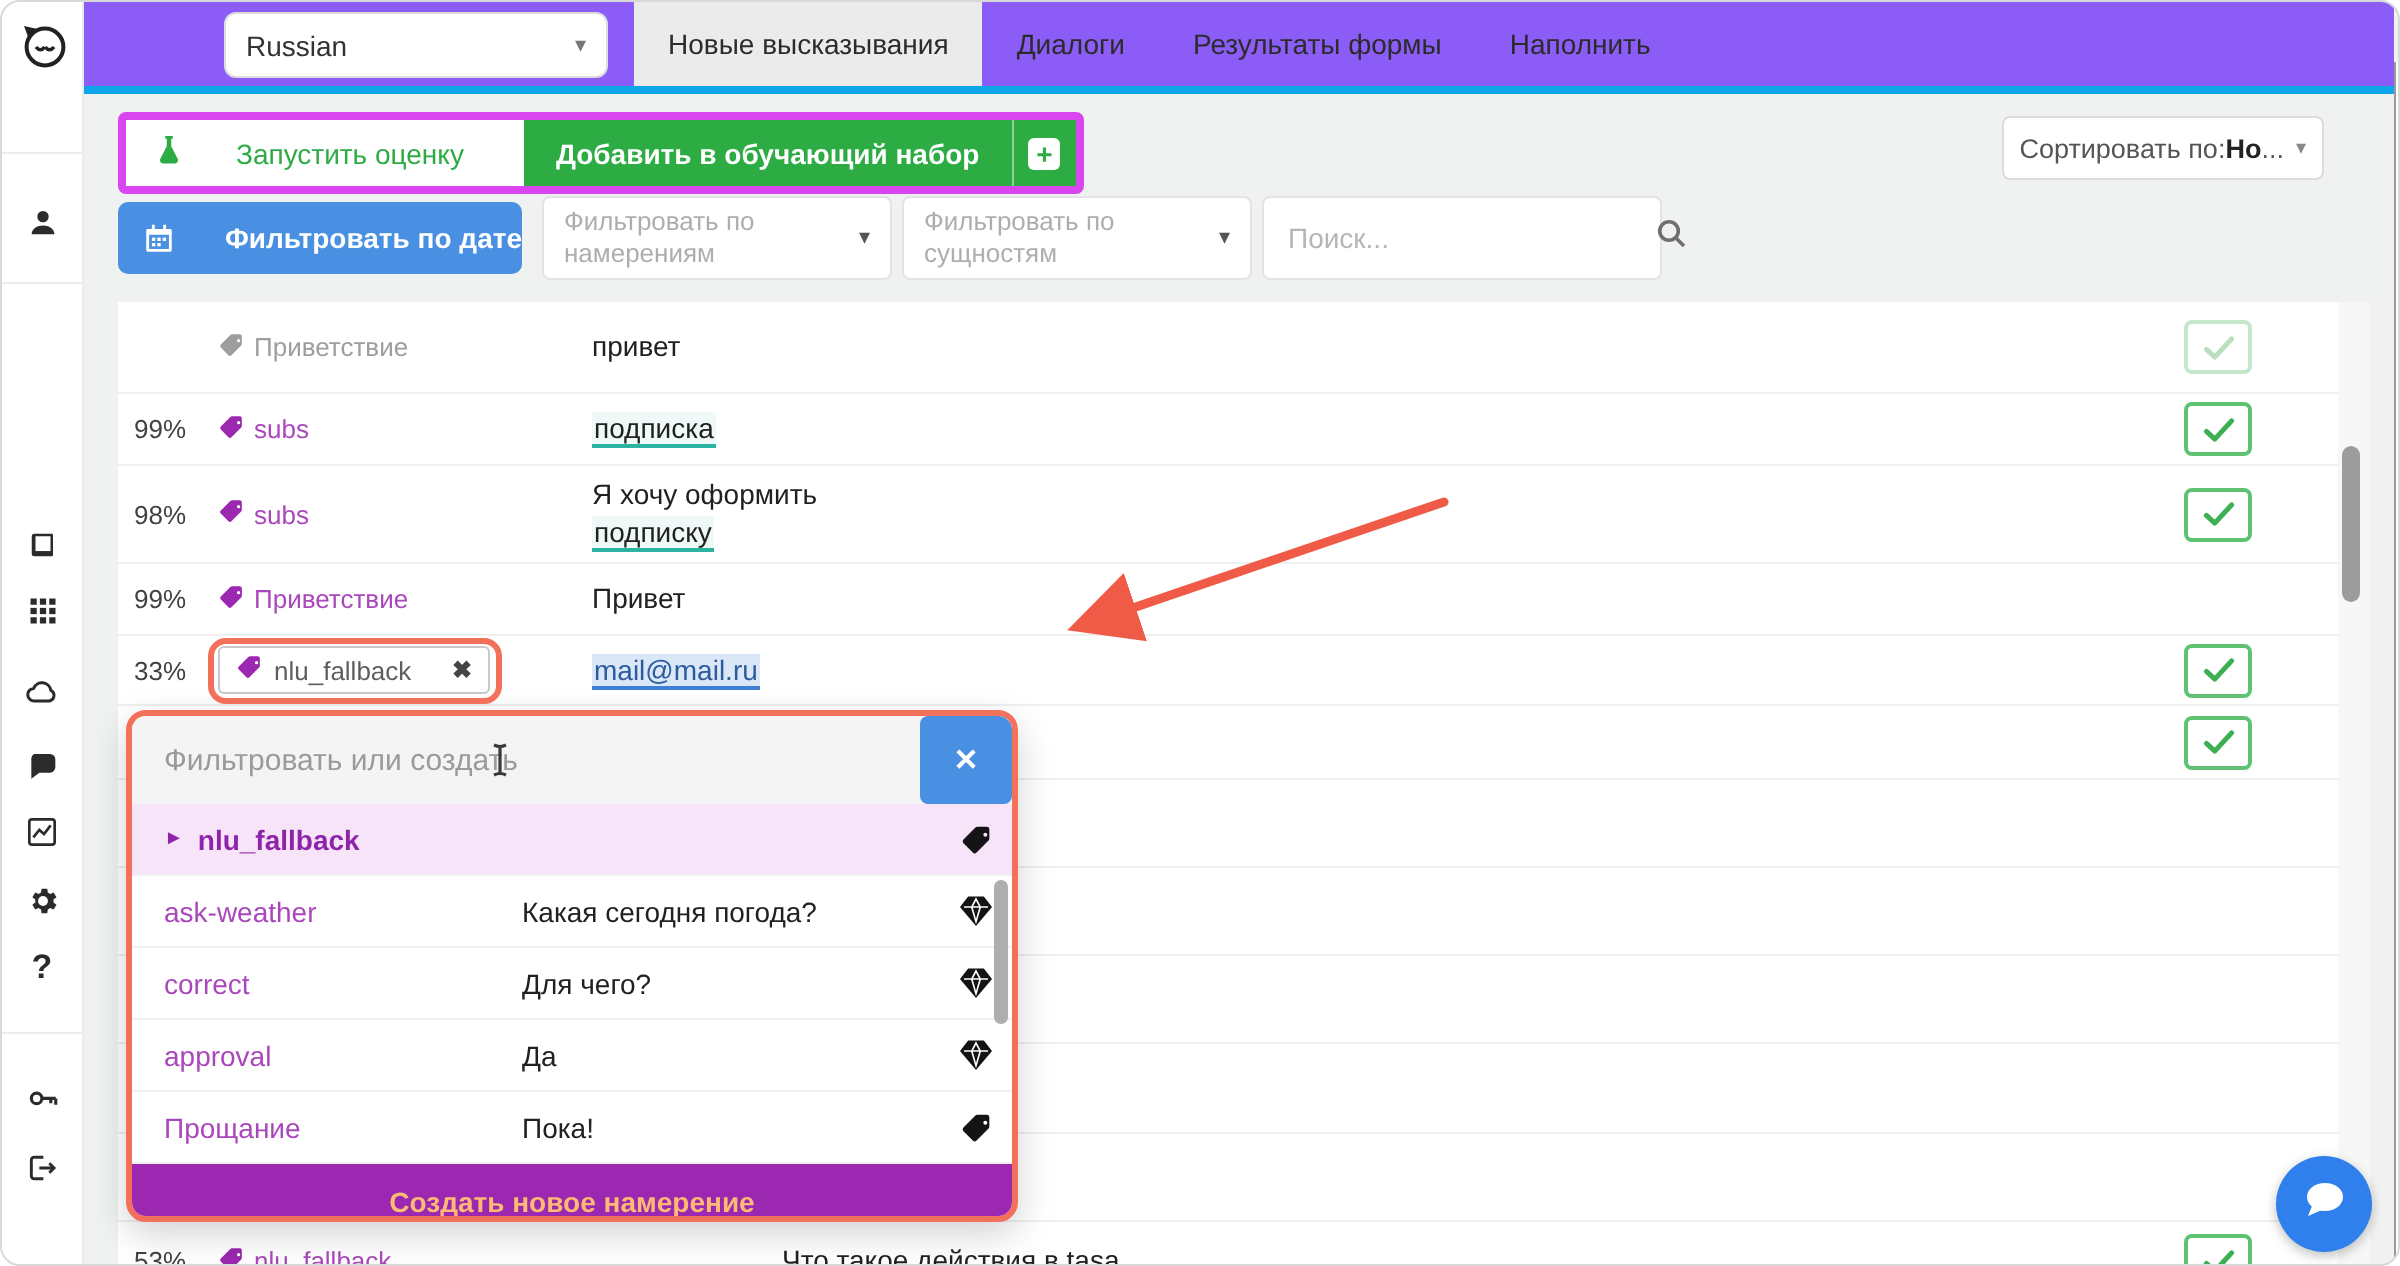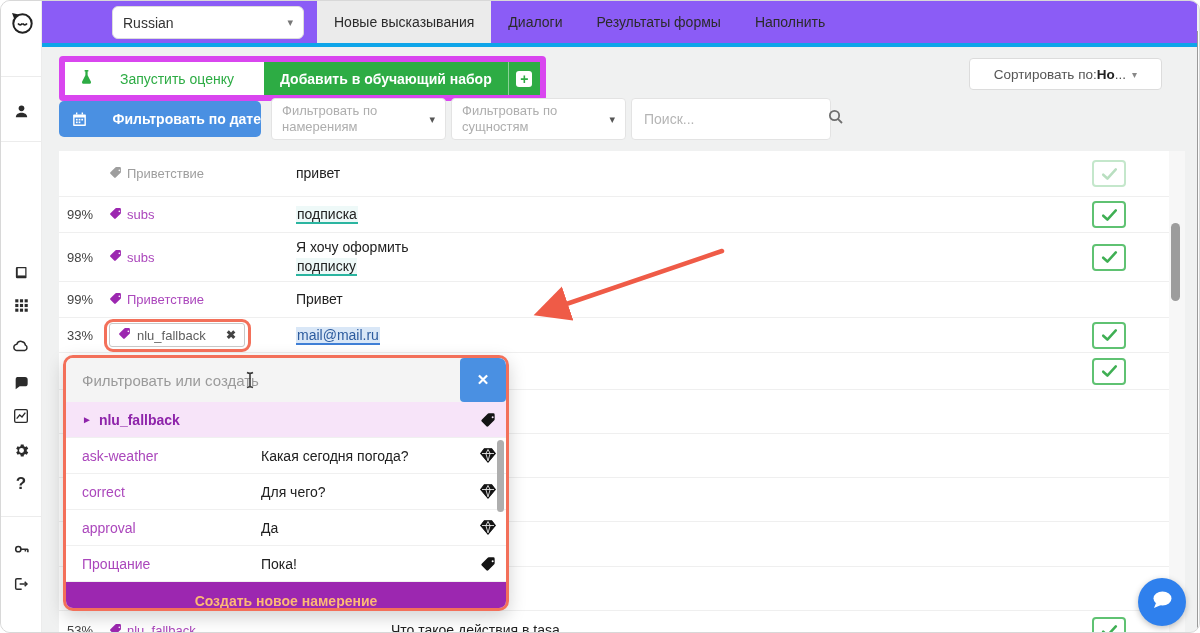--- a/index.html
+++ b/index.html
@@ -11,27 +11,27 @@
   .sb-div{position:absolute;left:0;width:40px;height:0;border-top:1px solid #ececec;}
   
   #topbar{position:absolute;left:36px;top:0;width:1160px;height:42px;background:#8b5cf6;border-bottom:4px solid #0ea5e9;z-index:3;}
   #lang{position:absolute;left:75px;top:5px;width:170px;height:31px;border:1px solid #dcdcdc;border-radius:6px;
         display:flex;align-items:center;padding:0 10px;font-size:14px;color:#333;background:#fff;cursor:pointer;}
   #lang .caret{margin-left:auto;color:#777;font-size:11px;}
   #tabs{position:absolute;left:280px;top:0;height:42px;display:flex;}
   .tab{height:42px;display:flex;align-items:center;padding:0 17px;font-size:14px;color:#2b2b2b;cursor:pointer;white-space:nowrap;}
   .tab.active{background:#ebebeb;}
   
-  .btn-group{position:absolute;left:58px;top:55px;height:33px;display:flex;border:6px solid #d946ef;border-radius:4px;overflow:hidden;z-index:2;}
+  .btn-group{position:absolute;left:58px;top:55px;height:33px;display:flex;border:4px solid #d946ef;border-radius:4px;overflow:hidden;z-index:2;}
   .btn-run{background:#fff;color:#2dac44;display:flex;align-items:center;gap:26px;padding:0 30px 0 14px;font-size:14px;cursor:pointer;}
   .btn-add{background:#2dac44;color:#fff;font-weight:bold;font-size:14px;display:flex;align-items:center;padding:0 16px;cursor:pointer;}
   .btn-plus{background:#2dac44;display:flex;align-items:center;justify-content:center;width:31px;border-left:1px solid rgba(255,255,255,.45);cursor:pointer;}
   .plusbox{width:16px;height:16px;background:#fff;border-radius:3px;color:#2dac44;font-weight:bold;font-size:14px;line-height:16px;text-align:center;}
   #sortbtn{position:absolute;right:37px;top:57px;height:30px;background:#fff;border:1px solid #dcdcdc;border-radius:4px;
-           display:flex;align-items:center;padding:0 24px;font-size:13.5px;color:#555;cursor:pointer;z-index:2;}
+           display:flex;align-items:center;padding:0 8px;font-size:13.5px;color:#555;cursor:pointer;z-index:2;}
   #sortbtn b{color:#222;}
   #sortbtn .caret{margin-left:6px;color:#888;font-size:10px;}
   
   #datebtn{position:absolute;left:58px;top:100px;width:202px;height:36px;background:#4a90e2;border-radius:5px;
            display:flex;align-items:center;color:#fff;font-weight:bold;font-size:14px;cursor:pointer;z-index:2;justify-content:space-between;}
   #datebtn .cal{width:40px;display:flex;justify-content:center;}
   .dd{position:absolute;top:97px;height:42px;background:#fff;border:1px solid #e3e3e3;border-radius:4px;display:flex;align-items:center;
       padding:0 10px;font-size:13px;color:#aeaeae;line-height:16px;cursor:pointer;z-index:2;box-sizing:border-box;}
   .dd .caret{margin-left:auto;color:#555;font-size:11px;padding-left:8px;}
   #dd-int{left:270px;width:175px;}

